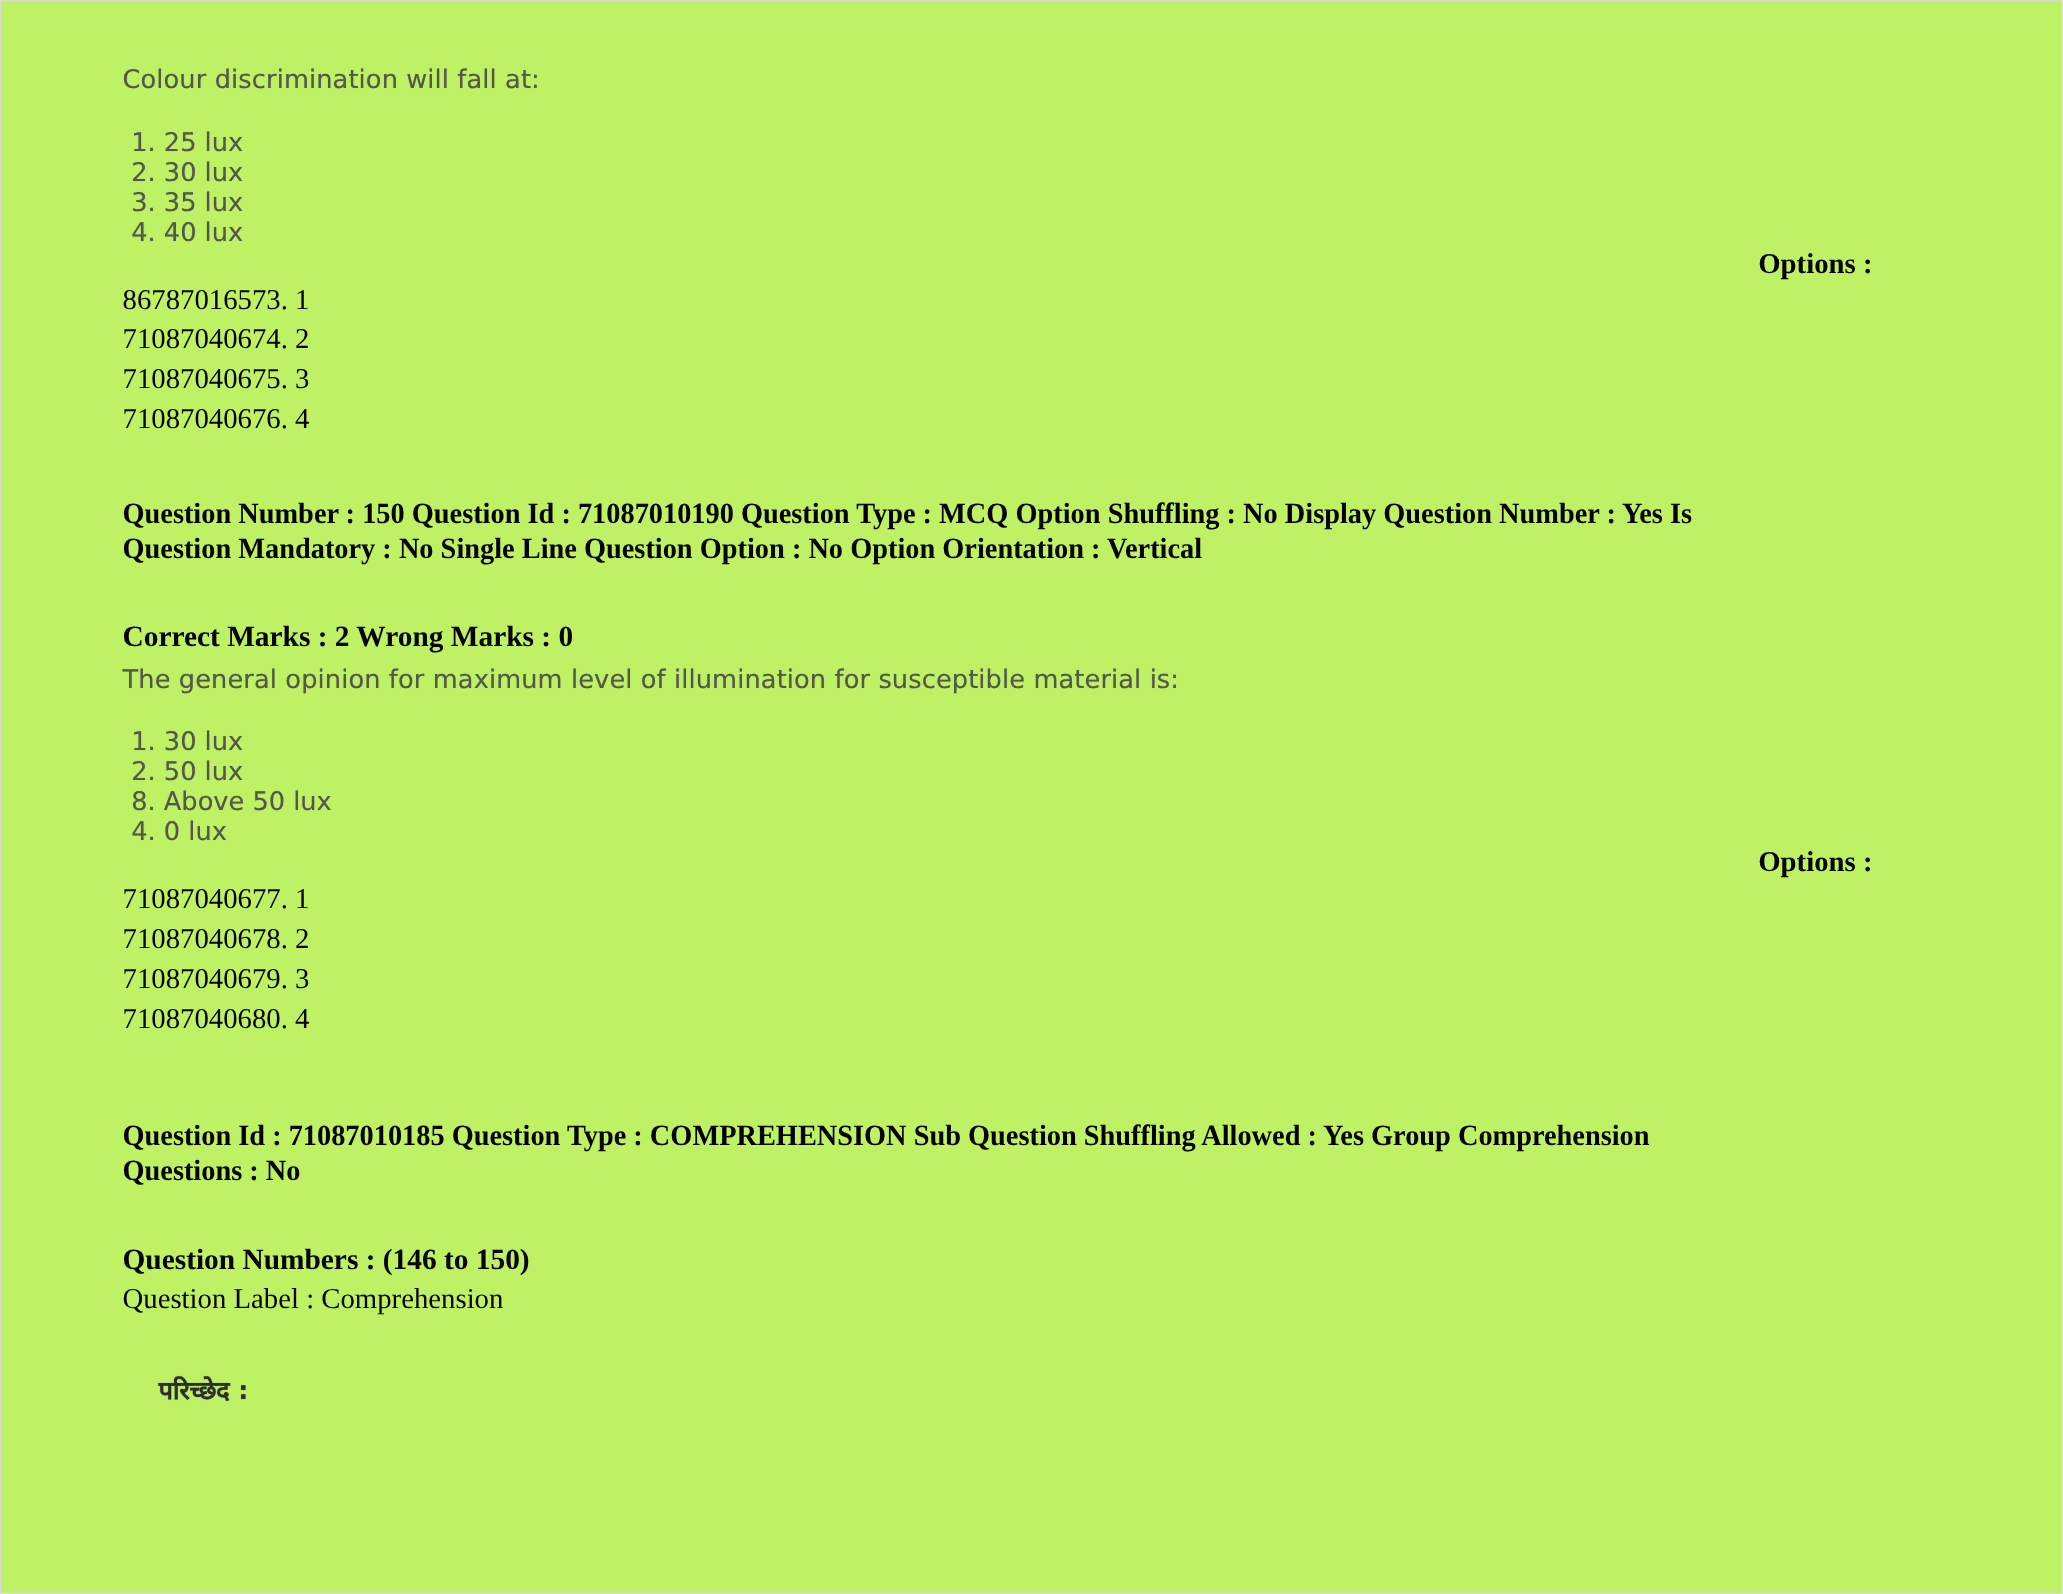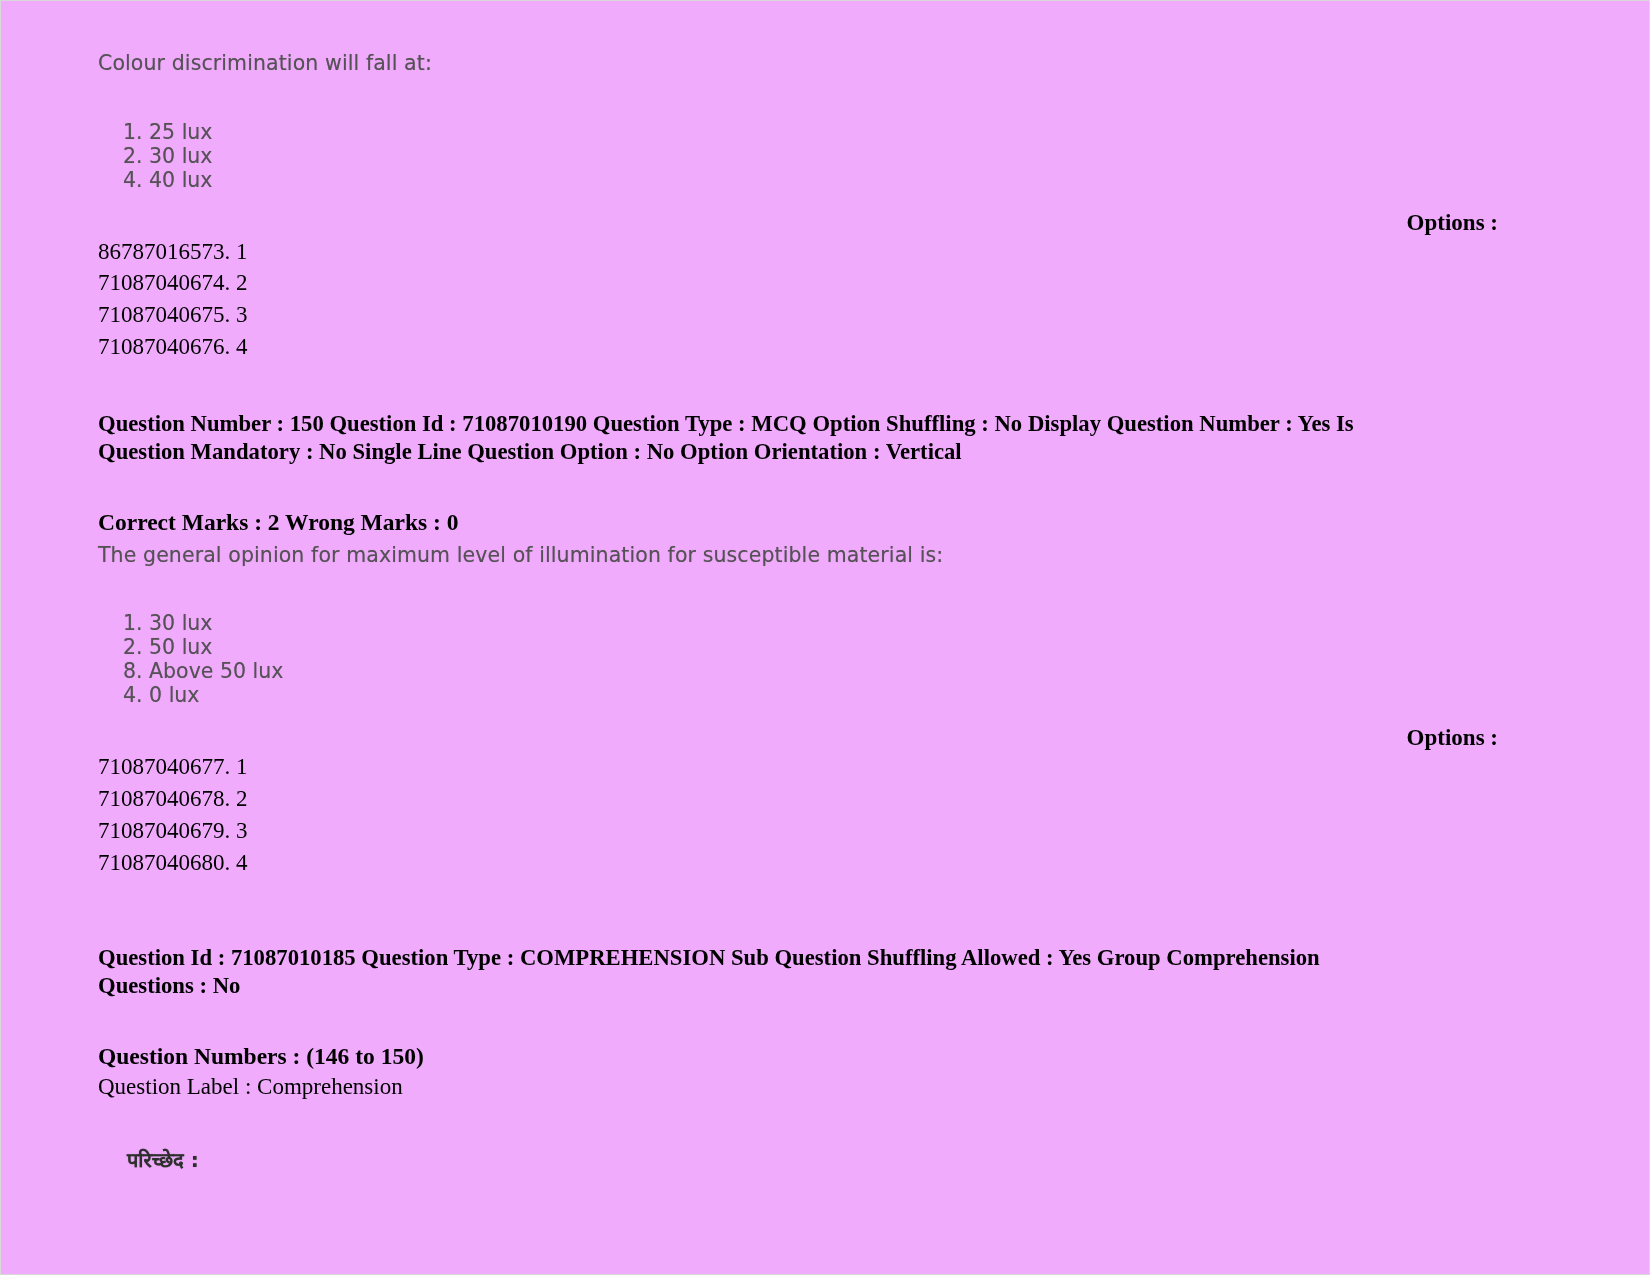--- a/index.html
+++ b/index.html
@@ -16,21 +16,21 @@
     overflow: hidden;
   }
 
   .page {
     position: absolute;
     left: 0; top: 0;
     width: 1650px;
     height: 1275px;
     box-sizing: border-box;
     border: 1px solid #d8d8d8;
-    background: #f0abfc;
+    background: #bef264;
   }
 
   .content {
     position: absolute;
     left: 97px;
     top: 52px;
     width: 1400px;
   }
 
   
@@ -41,21 +41,21 @@
     color: #4a4a4a;
     letter-spacing: 0.1px;
     opacity: 0.92;
     text-shadow: 0 0 0.7px rgba(90,90,90,0.55);
     white-space: nowrap;
   }
   .scan-stem {
     margin-bottom: 0;
   }
   .opt-list {
-    margin: 18px;
+    margin: 0;
     padding: 0;
     list-style: none;
   }
   .opt-list li {
     font-family: "DejaVu Sans", sans-serif;
     font-size: 20.5px;
     color: #4a4a4a;
     opacity: 0.92;
     text-shadow: 0 0 0.7px rgba(90,90,90,0.5);
     padding-left: 7px;
@@ -120,20 +120,21 @@
 
     <div>
 
       <div class="scan scan-stem">Colour discrimination will fall at:</div>
 
       <div class="gap-stem"></div>
 
       <ul class="opt-list">
         <li>1. 25 lux</li>
         <li>2. 30 lux</li>
+        <li>3. 35 lux</li>
         <li>4. 40 lux</li>
       </ul>
 
       <div class="options-label">Options :</div>
 
       <div>
         <div class="optid">86787016573. 1</div>
         <div class="optid">71087040674. 2</div>
         <div class="optid">71087040675. 3</div>
         <div class="optid">71087040676. 4</div>

